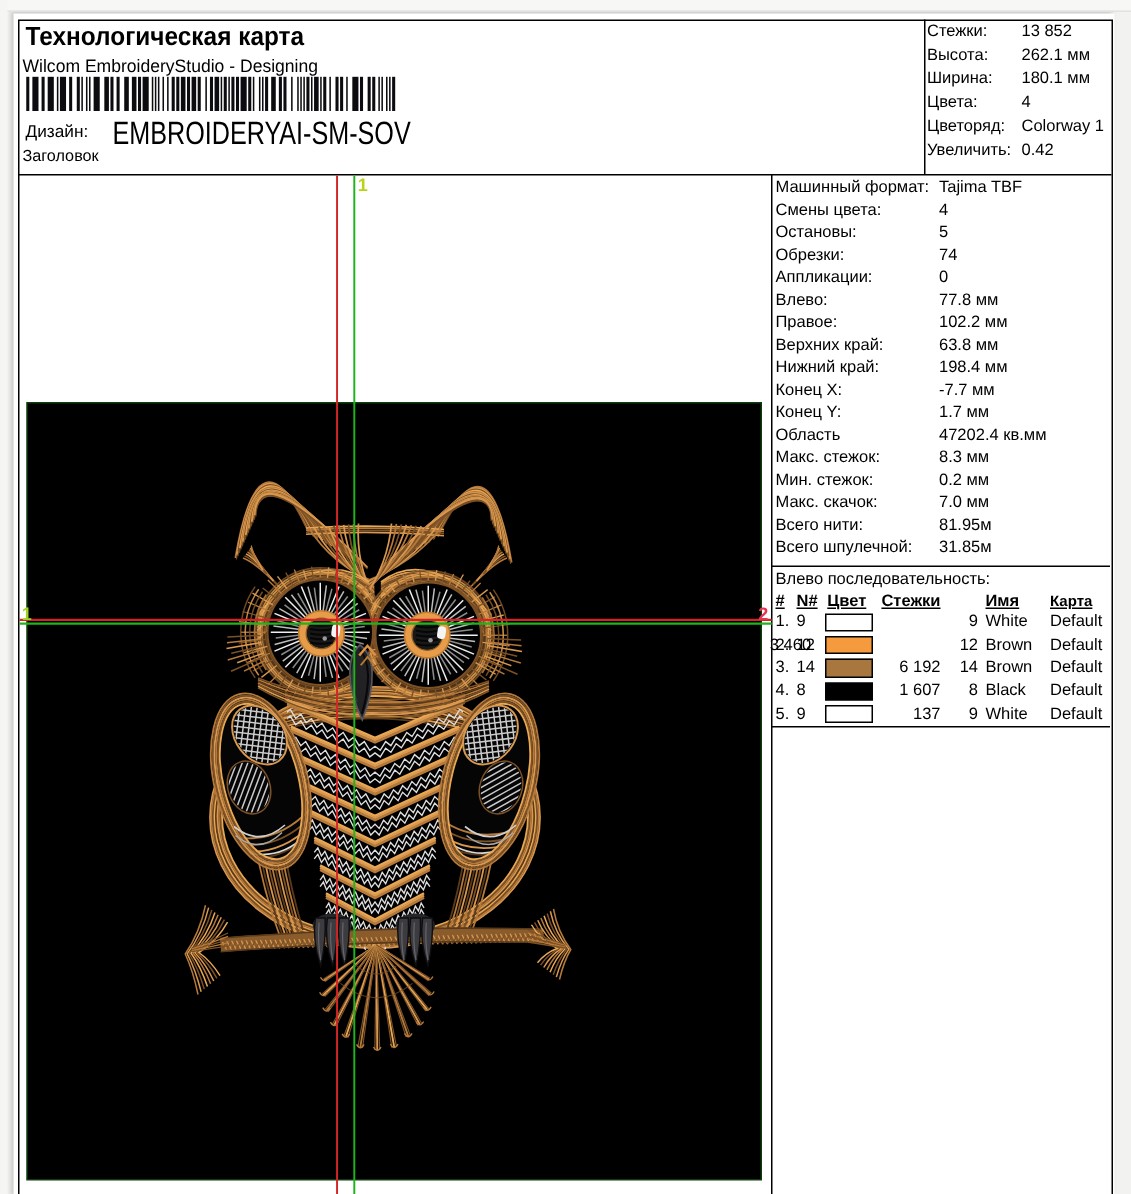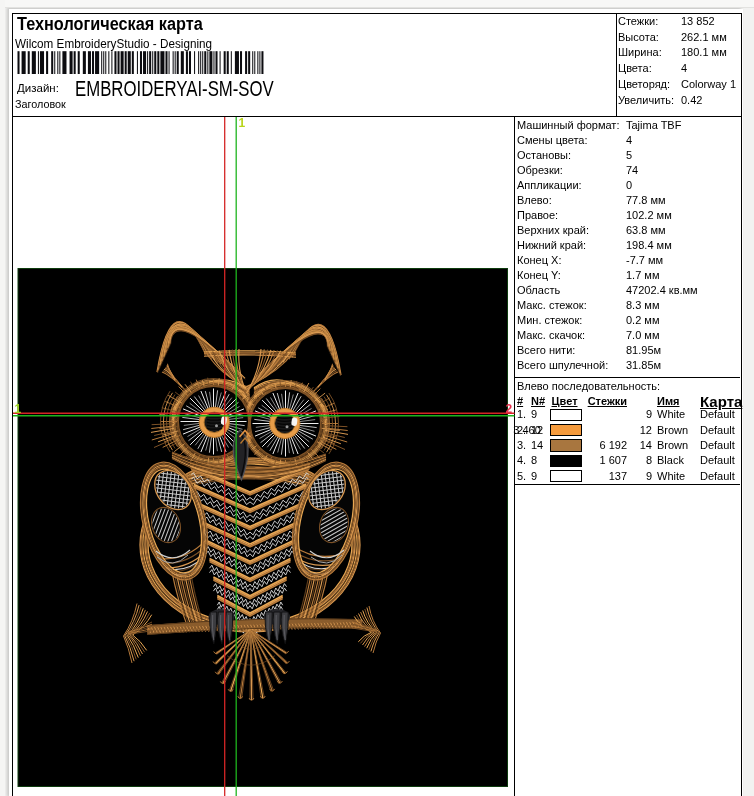--- a/index.html
+++ b/index.html
@@ -140,21 +140,21 @@
 <div class="abs" style="left:626px;top:343.7px;font-size:11px;color:#000;line-height:13px">81.95м</div>
 <div class="abs" style="left:517px;top:358.66px;font-size:11px;color:#000;line-height:13px">Всего шпулечной:</div>
 <div class="abs" style="left:626px;top:358.66px;font-size:11px;color:#000;line-height:13px">31.85м</div>
 <div class="abs" style="left:517px;top:380.3px;font-size:11px;color:#000;line-height:13px">Влево последовательность:</div>
 <div class="abs" style="left:517px;top:394.6px;font-size:11px;font-weight:bold;line-height:13px"><u>#</u></div>
 <div class="abs" style="left:531px;top:394.6px;font-size:11px;font-weight:bold;line-height:13px"><u>N#</u></div>
 <div class="abs" style="left:551.5px;top:394.6px;font-size:11px;font-weight:bold;line-height:13px"><u>Цвет</u></div>
 <div class="abs" style="left:427px;top:394.6px;width:200px;text-align:right;font-size:11px;font-weight:bold;line-height:13px"><u>Стежки</u></div>
 <div class="abs" style="left:453.6px;top:394.6px;width:200px;text-align:left;font-size:11px;font-weight:bold;line-height:13px"><u>Код</u></div>
 <div class="abs" style="left:657px;top:394.6px;font-size:11px;font-weight:bold;line-height:13px"><u>Имя</u></div>
-<div class="abs" style="left:700px;top:394.6px;font-size:15px;font-weight:bold;line-height:13px"><u>Карта</u></div>
+<div class="abs" style="left:700px;top:394.6px;font-size:10px;font-weight:bold;line-height:13px"><u>Карта</u></div>
 <div class="abs" style="left:517px;top:408.2px;font-size:11px;color:#000;line-height:13px">1.</div>
 <div class="abs" style="left:531px;top:408.2px;font-size:11px;color:#000;line-height:13px">9</div>
 <div class="abs" style="left:550px;top:408.6px;width:30px;height:10.4px;background:#ffffff;border:1.2px solid #000"></div>
 <div class="abs" style="left:427px;top:423px;width:200px;text-align:left;font-size:12px;color:#000;line-height:13px">2 455</div>
 <div class="abs" style="left:452px;top:408.2px;width:200px;text-align:right;font-size:11px;color:#000;line-height:13px">9</div>
 <div class="abs" style="left:657px;top:408.2px;font-size:11px;color:#000;line-height:13px">White</div>
 <div class="abs" style="left:700px;top:408.2px;font-size:11px;color:#000;line-height:13px">Default</div>
 <div class="abs" style="left:517px;top:423.57px;font-size:11px;color:#000;line-height:13px">2.</div>
 <div class="abs" style="left:531px;top:423.57px;font-size:11px;color:#000;line-height:13px">12</div>
 <div class="abs" style="left:550px;top:424.0px;width:30px;height:10.4px;background:#f59b3d;border:1.2px solid #000"></div>

